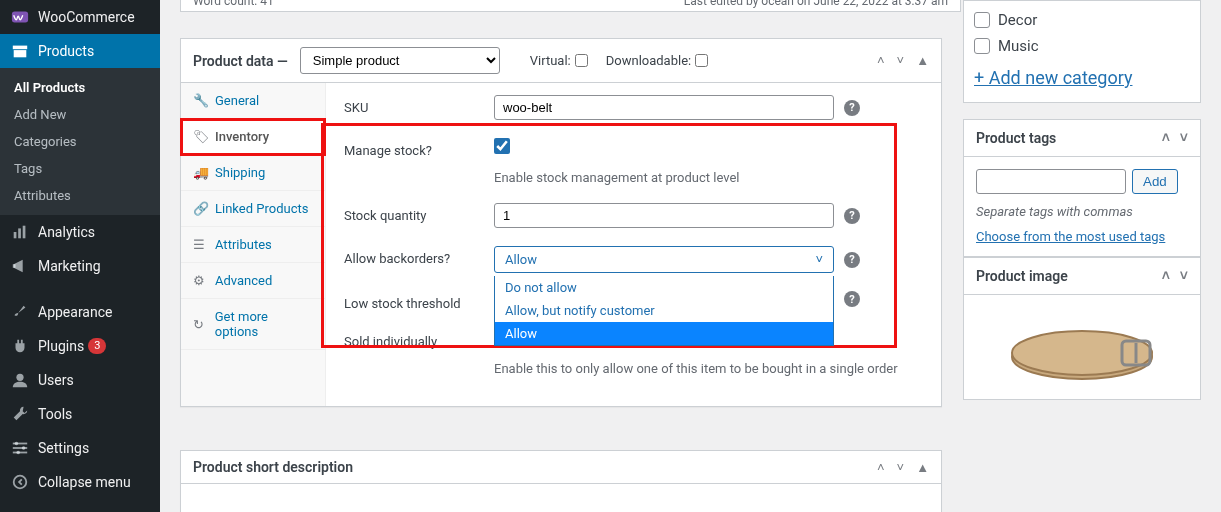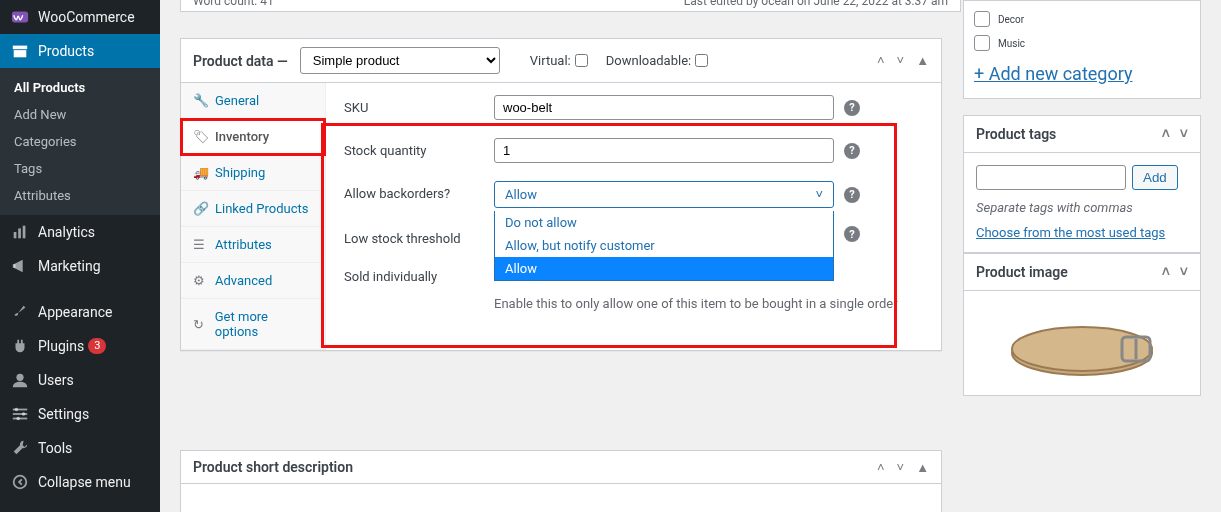--- a/index.html
+++ b/index.html
@@ -48,21 +48,21 @@
 .dd .dd-sel { border: 1px solid #2271b1; border-radius: 3px; padding: 5px 10px; font-size: 13px; color: #2271b1; background: #fff; display: flex; justify-content: space-between; align-items: center; cursor: pointer; }
 .dd .dd-list { position: absolute; left: 0; top: 30px; width: 100%; background: #fff; border: 1px solid #2271b1; border-top: none; z-index: 50; }
 .dd .dd-opt { padding: 4px 10px; font-size: 13px; color: #2271b1; cursor: pointer; }
 .dd .dd-opt.sel { background: #0a84ff; color: #fff; }
 
 .short-desc { position: absolute; left: 180px; top: 450px; width: 762px; }
 .short-desc .panel-header .title { font-weight: 600; }
 
 .right-col { position: absolute; right: 20px; top: 0; width: 238px; }
 .cat-box { background: #fff; border: 1px solid #ccd0d4; padding: 6px 10px 14px; margin-bottom: 16px; }
-.cat-box .cat-item { display: flex; align-items: center; gap: 8px; padding: 4px 0; font-size: 10px; }
+.cat-box .cat-item { display: flex; align-items: center; gap: 8px; padding: 4px 0; font-size: 15px; }
 .cat-box .add-new { color: #2271b1; text-decoration: underline; font-size: 18px; cursor: pointer; margin-top: 8px; display: inline-block; }
 
 .r-panel { background: #fff; border: 1px solid #ccd0d4; margin-bottom: 0; }
 .r-panel .r-head { display: flex; align-items: center; padding: 10px 12px; border-bottom: 1px solid #ccd0d4; font-weight: 600; font-size: 14px; }
 .r-panel .r-head .toggles { margin-left: auto; display: flex; gap: 10px; color: #787c82; }
 .r-panel .r-body { padding: 12px; font-size: 13px; }
 .r-panel .r-body input[type=text] { width: 150px; padding: 4px 6px; border: 1px solid #8c8f94; border-radius: 3px; }
 .r-panel .r-body .btn { border: 1px solid #2271b1; color: #2271b1; background: #f6f7f7; padding: 4px 10px; border-radius: 3px; cursor: pointer; margin-left: 6px; }
 .r-panel .r-body .hint { margin-top: 10px; color: #646970; font-style: italic; }
 .r-panel .r-body .link { display: block; margin-top: 10px; color: #2271b1; text-decoration: underline; cursor: pointer; }
@@ -144,37 +144,37 @@
         <svg viewBox="0 0 20 20" width="18" height="18" fill="currentColor">
           <circle cx="10" cy="7" r="4"></circle>
           <path d="M2 18c0-4 4-6 8-6s8 2 8 6z"></path>
         </svg>
       </span>
     <span>Users</span>
   </div>
   <div class="top-item">
     <span class="ico">
         <svg viewBox="0 0 20 20" width="18" height="18" fill="currentColor">
+          <path d="M14 2a4 4 0 00-4 5l-7 7 3 3 7-7a4 4 0 005-4l-3 3-2-2z"></path>
+        </svg>
+      </span>
+    <span>Tools</span>
+  </div>
+  <div class="top-item">
+    <span class="ico">
+        <svg viewBox="0 0 20 20" width="18" height="18" fill="currentColor">
           <rect x="2" y="4" width="16" height="2"></rect>
           <rect x="2" y="9" width="16" height="2"></rect>
           <rect x="2" y="14" width="16" height="2"></rect>
           <circle cx="6" cy="5" r="2"></circle>
           <circle cx="14" cy="10" r="2"></circle>
           <circle cx="8" cy="15" r="2"></circle>
         </svg>
       </span>
     <span>Settings</span>
-  </div>
-  <div class="top-item">
-    <span class="ico">
-        <svg viewBox="0 0 20 20" width="18" height="18" fill="currentColor">
-          <path d="M14 2a4 4 0 00-4 5l-7 7 3 3 7-7a4 4 0 005-4l-3 3-2-2z"></path>
-        </svg>
-      </span>
-    <span>Tools</span>
   </div>
   <div class="top-item">
     <span class="ico">
         <svg viewBox="0 0 20 20" width="18" height="18" fill="none" stroke="currentColor" stroke-width="2">
           <circle cx="10" cy="10" r="7"></circle>
           <path d="M12 7l-3 3 3 3"></path>
         </svg>
       </span>
     <span>Collapse menu</span>
   </div>
@@ -242,20 +242,27 @@
       <div class="highlight-box"></div>
 
       <div class="form-row">
         <div class="lbl">SKU</div>
         <div class="ctrl">
           <input type="text" value="woo-belt" style="">
           <span class="help">?</span>
         </div>
       </div>
 
+      <div class="form-row">
+        <div class="lbl">Manage stock?</div>
+        <div class="ctrl" style="flex-direction:column;align-items:flex-start">
+          <input type="checkbox" checked="" style="">
+          <div class="desc">Enable stock management at product level</div>
+        </div>
+      </div>
 
       <div class="form-row">
         <div class="lbl">Stock quantity</div>
         <div class="ctrl">
           <input type="text" value="1" style="">
           <span class="help">?</span>
         </div>
       </div>
 
       <div class="form-row">

